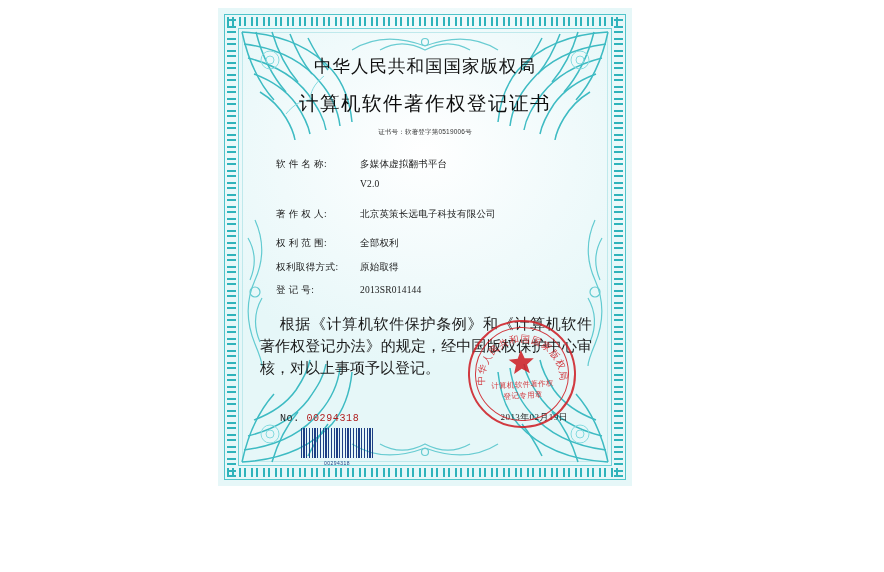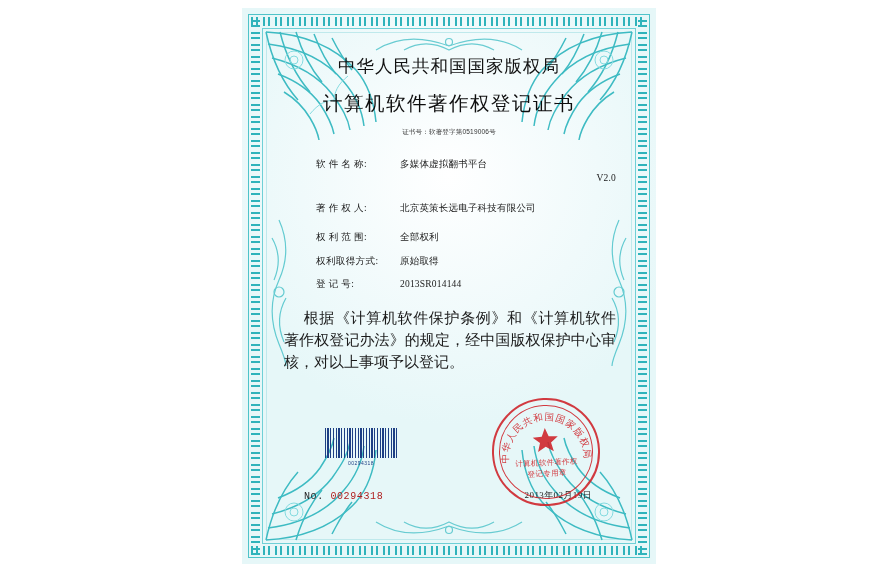--- a/index.html
+++ b/index.html
@@ -15,24 +15,24 @@
   }
   .page {
     position: relative;
     width: 884px;
     height: 572px;
     background: #ffffff;
   }
   
   .cert {
     position: absolute;
-    left: 242px;
+    left: 218px;
     top: 8px;
     width: 414px;
-    height: 556px;
+    height: 478px;
     background: #f0abfc;
     overflow: hidden;
   }
   
   .cert-wash {
     position: absolute;
     inset: 0;
     background:
       radial-gradient(ellipse 60% 45% at 50% 30%, #ffffff 0%, #f0fafb 60%, #e6f7f8 100%),
       linear-gradient(#f2fbfb, #eaf8f9);
@@ -153,30 +153,28 @@
     margin-bottom: 9.5px;
     font-size: 9.5px;
     line-height: 14px;
     font-family: "Liberation Serif", serif;
     color: #1b1b1b;
   }
   .row .lbl {
     width: 84px;
     flex: 0 0 84px;
     letter-spacing: .4px;
-    margin-left: 16px;
   }
   .row .val {
     flex: 1 1 auto;
     letter-spacing: .2px;
   }
   .val .sub {
     display: block;
-    margin-top: 0;
-    text-align: right;
+    margin-top: 6px;
   }
   .spacer-sm { height: 6px; }
   .para {
     margin-top: 16px;
     font-family: "Liberation Serif", serif;
     font-size: 15px;
     line-height: 22px;
     text-align: justify;
     color: #1b1b1b;
     padding-left: 2px;

